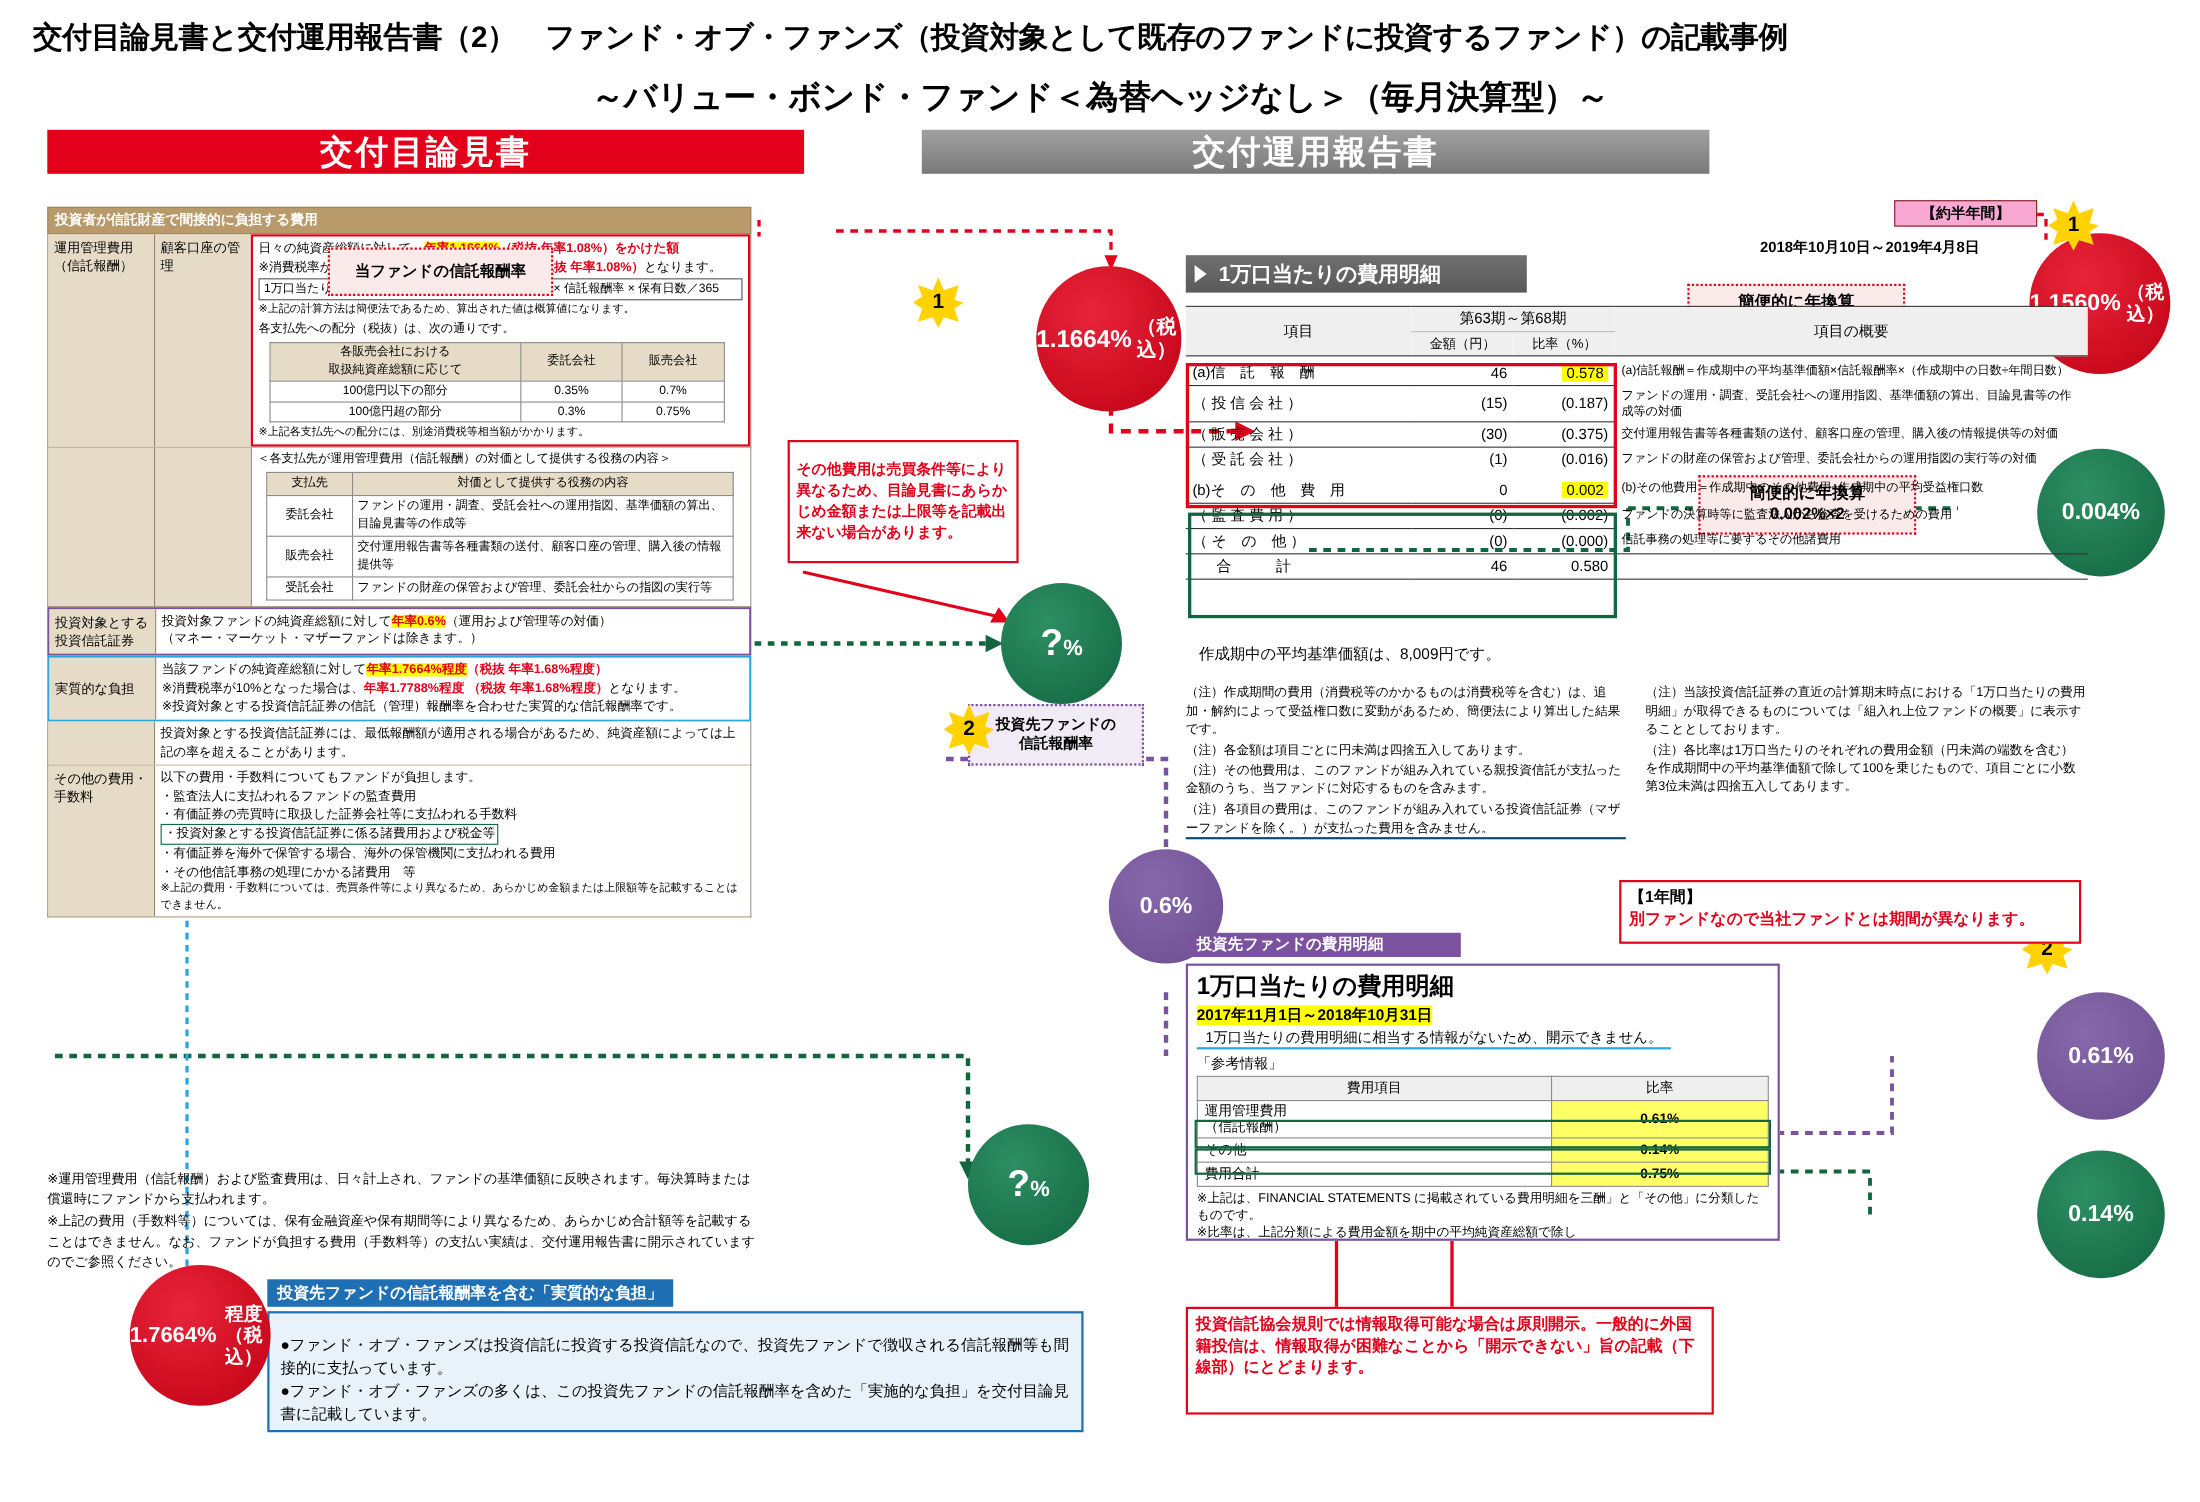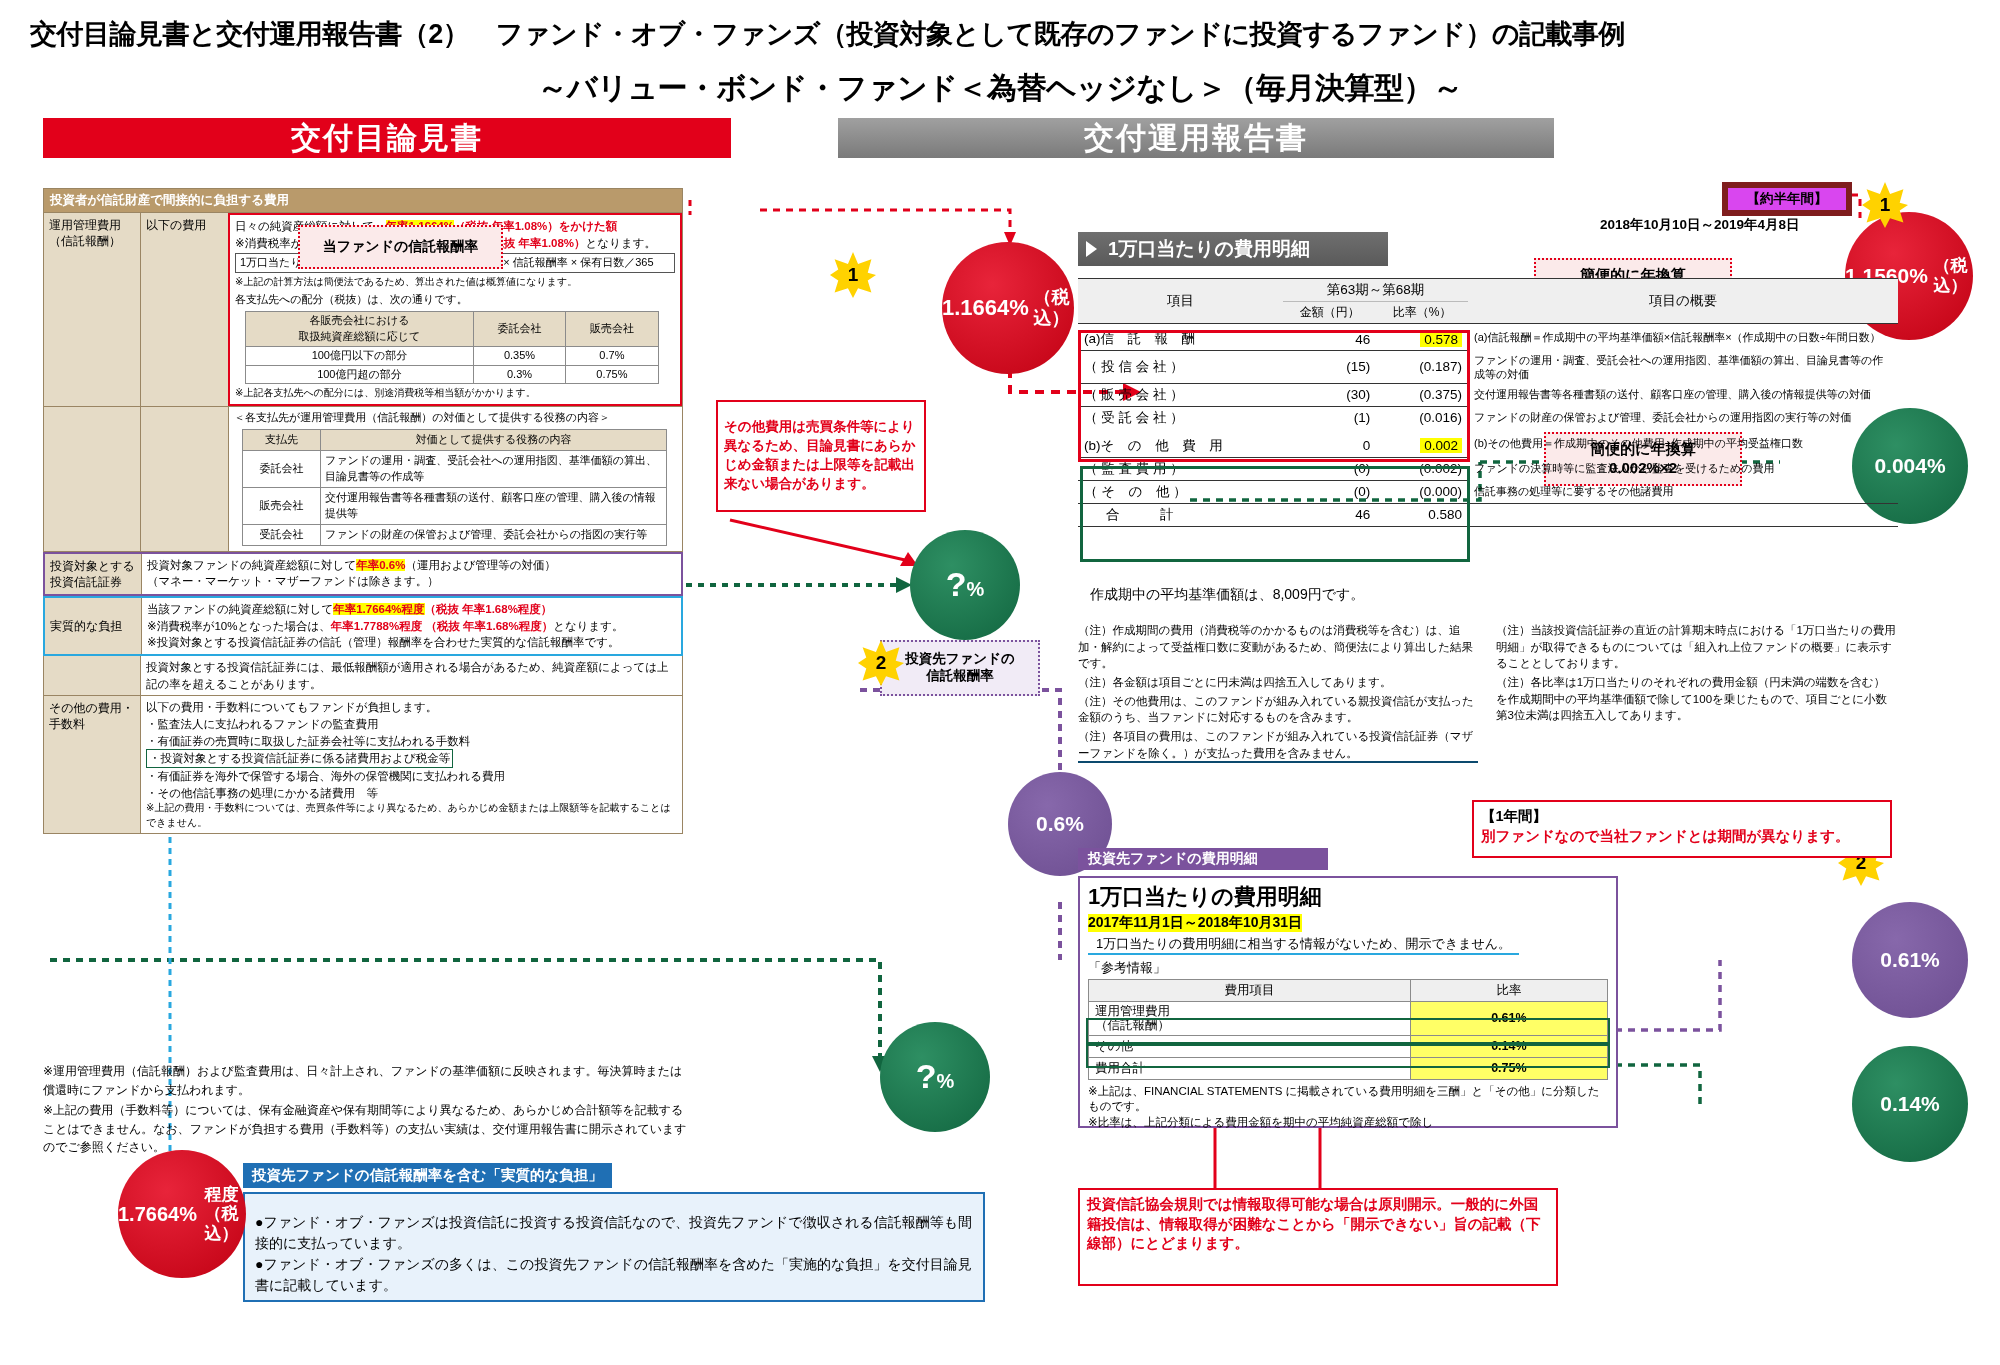--- a/index.html
+++ b/index.html
@@ -139,21 +139,21 @@
   .blue-box {
     position:absolute; border:2px solid #1f6fb4; background:#e8f2fb;
     font-size:14px; line-height:1.5; padding:18px 10px;
   }
   .blue-title {
     position:absolute; background:#1f6fb4; color:#fff; font-weight:bold;
     font-size:14.5px; padding:3px 9px;
   }
 
   .yellowtag {
-    position:absolute; background:#d946ef; border:6px solid #7f1d1d;
+    position:absolute; background:#f9a8d4; border:1px solid #7f1d1d;
     font-size:13.5px; font-weight:bold; padding:2px 8px; text-align:center;
   }
   .datetag { position:absolute; font-size:13.5px; font-weight:bold; }
 
   .bottom-note { position:absolute; font-size:12px; line-height:1.55; }
 
   
   svg.links { position:absolute; left:0; top:0; width:2000px; height:1365px; pointer-events:none; }
 </style>
 </head>
@@ -212,21 +212,21 @@
 
   <div class="banner banner-left">交付目論見書</div>
   <div class="banner banner-right">交付運用報告書</div>
 
   <div class="ltable">
     <div class="lt-head">投資者が信託財産で間接的に負担する費用</div>
 
     <div class="lrow">
       <div class="lcell-a" style="white-space:pre-line">運用管理費用
 （信託報酬）</div>
-      <div class="lcell-b">以下の費用</div>
+      <div class="lcell-b">顧客口座の管理</div>
       <div class="lcell-c" style="border:2px solid #e2001a;">
         <div style="font-size:11.5px;">
           <span>日々の純資産総額に対して、</span><span class="hl-y">年率1.1664%</span><span class="red-b">（税抜 年率1.08%）をかけた額</span>
         </div>
         <div style="font-size:11.5px;">
           <span>※消費税率が10%となった場合は、</span><span class="red-b">年率1.188%（税抜 年率1.08%）</span><span>となります。</span>
         </div>
         <span class="inbox">1万口当たりの信託報酬：保有期間中の平均基準価額 × 信託報酬率 × 保有日数／365</span>
         <div class="xsm">※上記の計算方法は簡便法であるため、算出された値は概算値になります。</div>
         <div class="sm" style="margin-top:2px;">各支払先への配分（税抜）は、次の通りです。</div>

